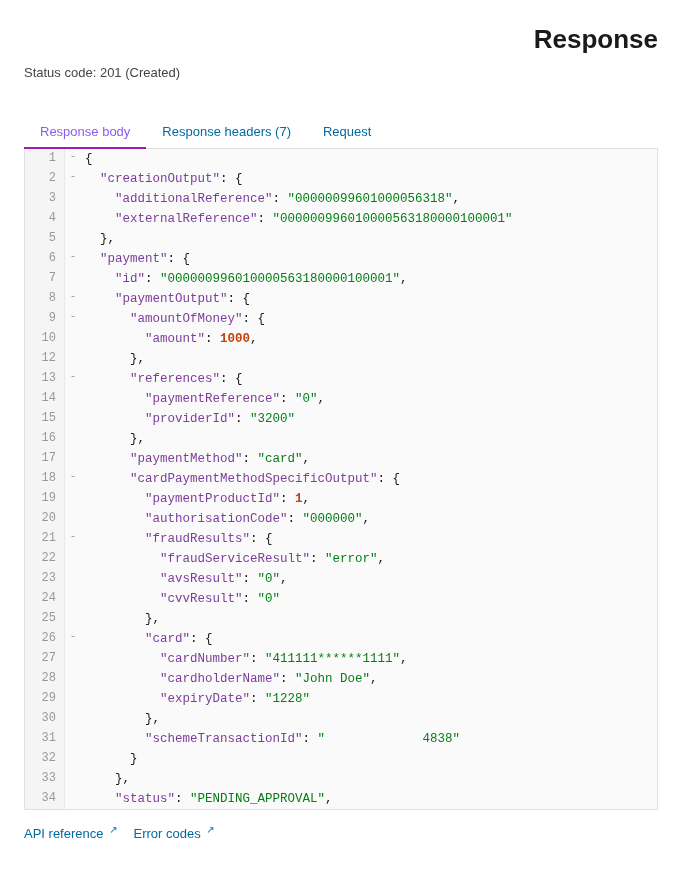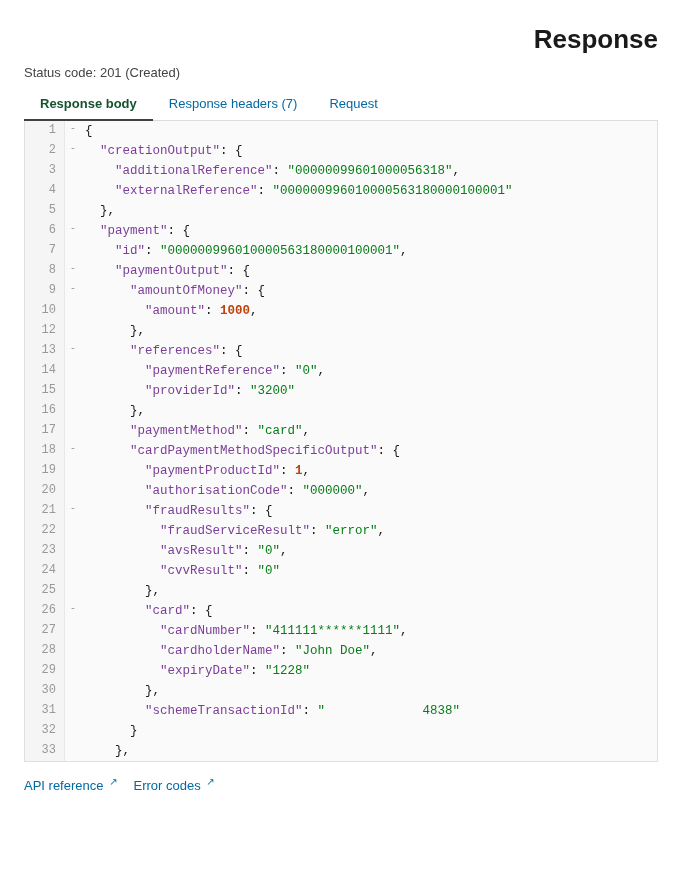--- a/index.html
+++ b/index.html
@@ -20,42 +20,42 @@
       font-weight: 600;
       color: #1a1a1a;
       margin-bottom: 8px;
       text-align: right;
     }
 
     .status-info {
       font-size: 13px;
       color: #444;
       line-height: 1.6;
-      margin-bottom: 4px;
+      margin-bottom: 32px;
     }
 
     .tabs-bar {
       display: flex;
       border-bottom: 1px solid #ddd;
       margin-bottom: 0;
     }
 
     .tab {
       padding: 8px 16px;
       font-size: 13px;
       color: #0369a1;
       cursor: pointer;
       border-bottom: 2px solid transparent;
       margin-bottom: -1px;
     }
 
     .tab.active {
-      color: #14532d;
-      border-bottom: 2px solid #404040;
-      font-weight: 700;
+      color: #8b5cf6;
+      border-bottom: 2px solid #a21caf;
+      font-weight: 400;
     }
 
     .code-block-container {
       border: 1px solid #e0e0e0;
       border-top: none;
       background: #fafafa;
       overflow-x: auto;
       max-height: 680px;
       overflow-y: auto;
     }
@@ -304,20 +304,25 @@
         <div class="code-line">
           <div class="line-number">32</div>
           <div class="line-toggle"> </div>
           <div class="line-content">      }</div>
         </div>
         <div class="code-line">
           <div class="line-number">33</div>
           <div class="line-toggle"> </div>
           <div class="line-content">    },</div>
         </div>
+        <div class="code-line">
+          <div class="line-number">34</div>
+          <div class="line-toggle"> </div>
+          <div class="line-content">    <span class="k">"status"</span>: <span class="s">"PENDING_APPROVAL"</span>,</div>
+        </div>
       </div>
   </div>
 
   <div class="footer-links">
     <a class="footer-link" href="#">
       <span>API reference</span>
       <span class="ext-icon">↗</span>
     </a>
     <a class="footer-link" href="#">
       <span>Error codes</span>

